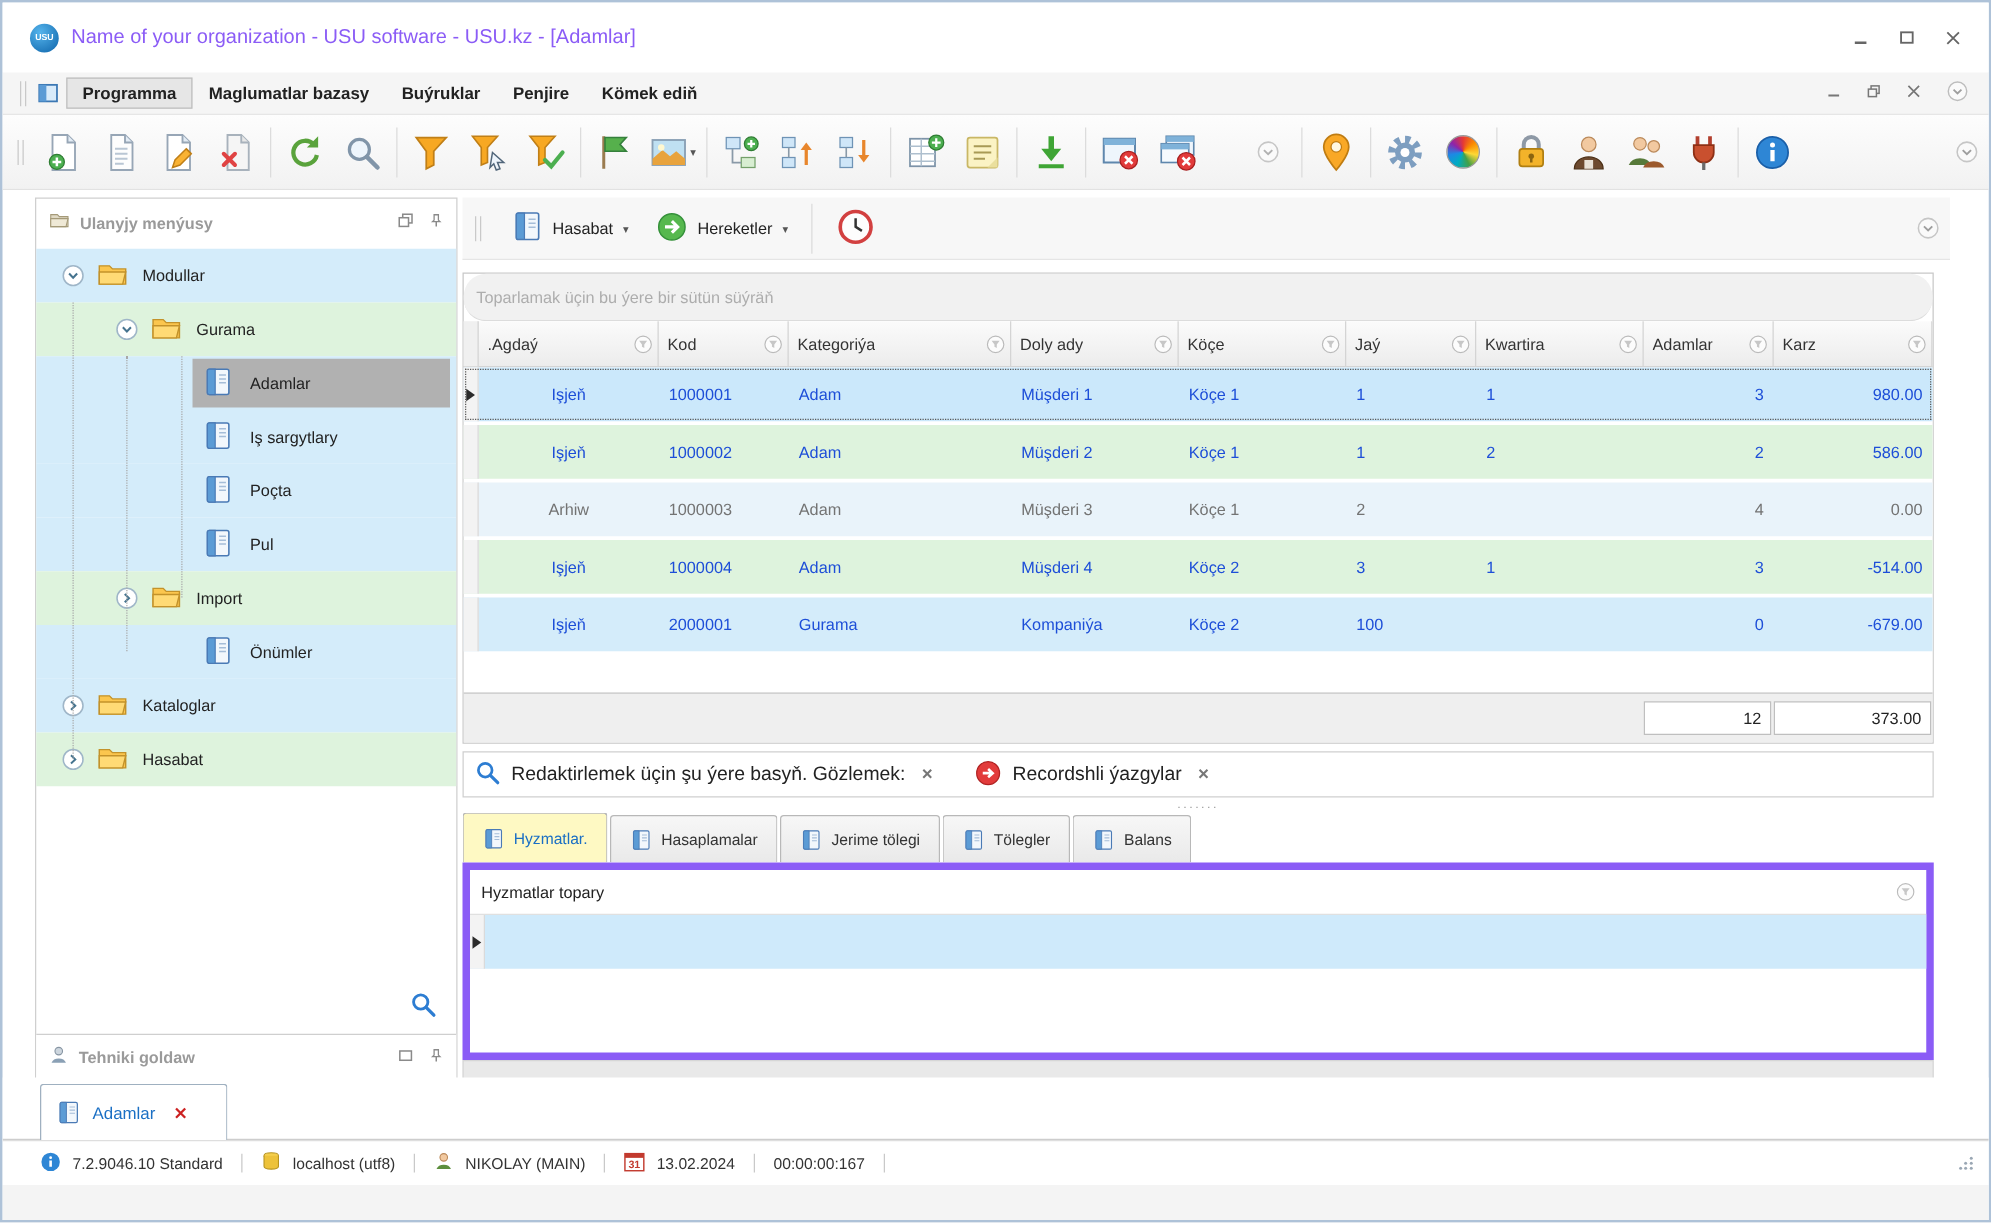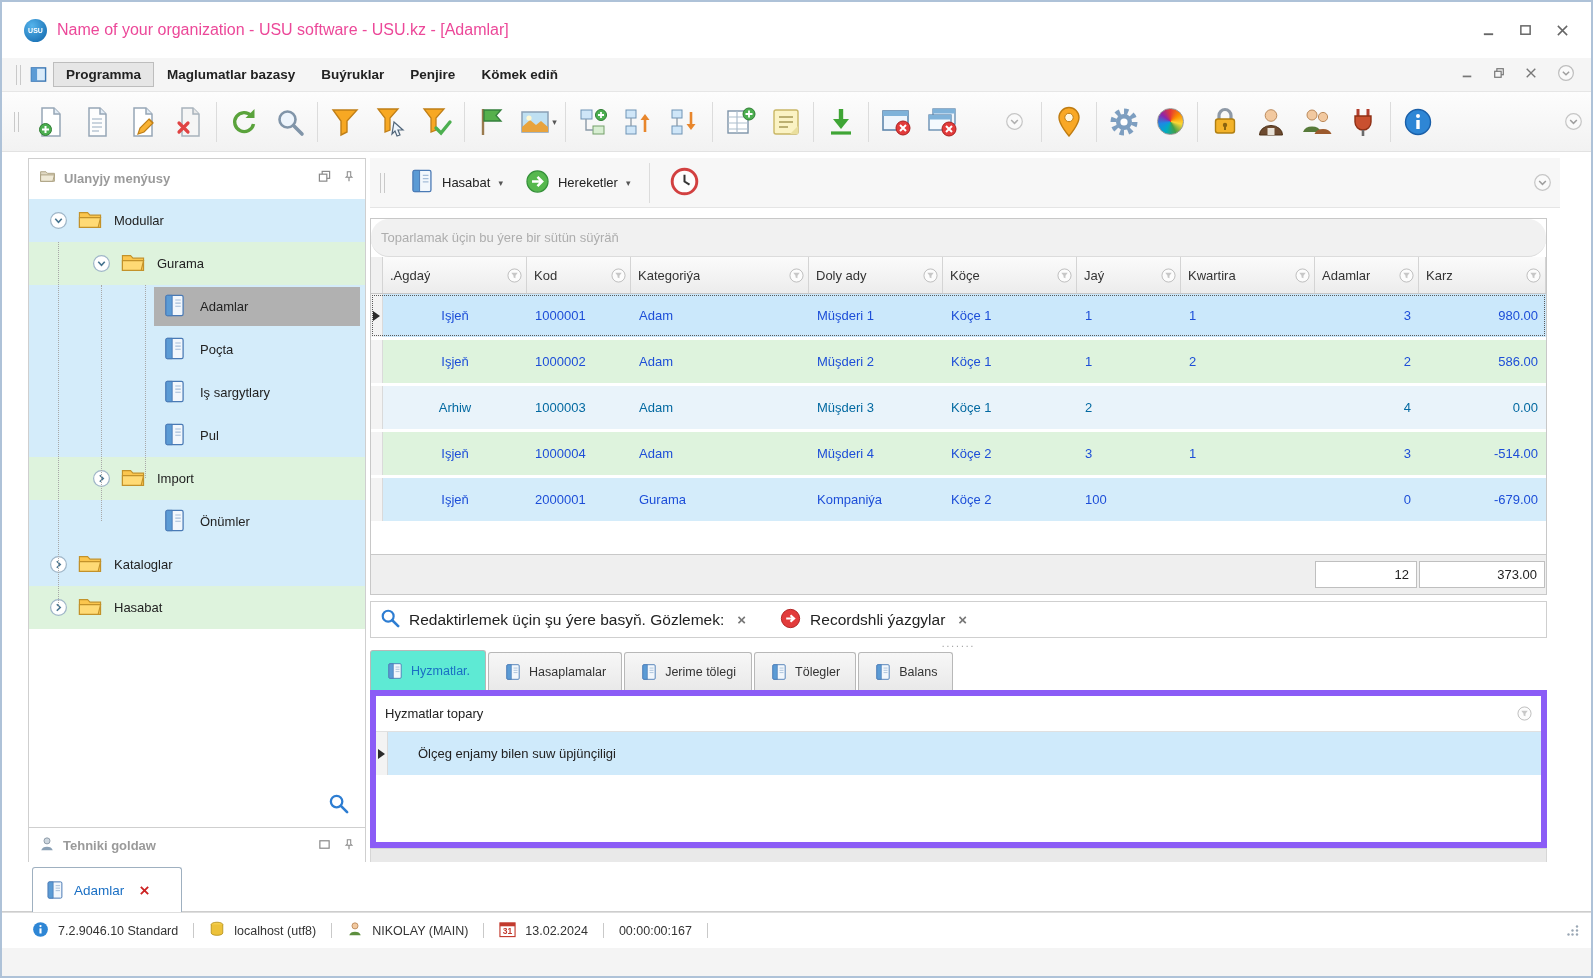--- a/index.html
+++ b/index.html
@@ -2,21 +2,21 @@
 <html><head>
 <meta charset="utf-8">
 <style>
   *{margin:0;padding:0;box-sizing:border-box;}
   body{width:1593px;height:978px;font-family:"Liberation Sans",sans-serif;font-size:13px;color:#222;background:#dfe5ea;}
   #win{position:relative;width:1593px;height:978px;background:#fff;border:2px solid #aec2d8;overflow:hidden;}
 
   
   .titlebar{position:absolute;left:0;top:0;right:0;height:56px;background:#fff;display:flex;align-items:center;padding:0 22px;}
   .logo{width:23px;height:23px;border-radius:50%;background:radial-gradient(circle at 35% 30%,#55b4ec,#0d63a9);color:#fff;font-size:7px;font-weight:bold;display:flex;align-items:center;justify-content:center;margin-right:10px;flex:0 0 auto;}
-  .title{color:#ec4899;font-size:16px;white-space:nowrap;}
+  .title{color:#8b5cf6;font-size:16px;white-space:nowrap;}
   .winctl{margin-left:auto;display:flex;gap:24px;align-items:center;}
   .winctl span{display:flex;align-items:center;justify-content:center;cursor:default;}
 
   
   .menubar{position:absolute;left:0;top:56px;right:0;height:34px;background:#f5f5f5;border-bottom:1px solid #e6e6e6;display:flex;align-items:center;padding:0 12px;}
   .grip{width:5px;height:20px;border-left:1px solid #c9c9c9;border-right:1px solid #c9c9c9;margin:0 9px 0 2px;flex:0 0 auto;}
   .menu-win-icon{margin-right:6px;display:flex;}
   .menu-item{padding:5px 13px;font-size:13.5px;white-space:nowrap;font-weight:bold;}
   .menu-item.active{background:#e6e6e6;border:1px solid #bdbdbd;padding:4px 12px;}
   .menuctl{margin-left:auto;display:flex;gap:20px;align-items:center;margin-right:4px;}
@@ -57,39 +57,39 @@
   .grouphint{height:38px;background:#f1f1f1;border-bottom:1px solid #dcdcdc;display:flex;align-items:center;padding:0 10px;color:#adadad;font-size:13px;border-radius:18px;}
   .gridhead{display:flex;height:37px;background:linear-gradient(#fbfbfb,#ececec);border-bottom:1px solid #c8c8c8;}
   .hgut{width:12px;background:#f0f0f0;border-right:1px solid #d4d4d4;flex:0 0 auto;}
   .hcell{display:flex;align-items:center;padding:0 4px 0 7px;border-right:1px solid #d4d4d4;font-size:13px;color:#333;flex:0 0 auto;}
   .hlabel{white-space:nowrap;overflow:hidden;}
   .ficon{margin-left:auto;display:flex;flex:0 0 auto;}
   .gridrows{min-height:260px;background:#fff;}
   .grow{display:flex;height:43px;margin-bottom:3px;}
   .grow.row-selected{background:#cbe8fb;outline:1px dotted #5a5a5a;outline-offset:-2px;}
   .grow.row-archived{background:#e9f3fa;}
-  .grow.row-archived .gcell{color:#0369a1;}
+  .grow.row-archived .gcell{color:#737373;}
   .rgut{width:12px;background:#f3f3f3;border-right:1px solid #dadada;flex:0 0 auto;display:flex;align-items:center;justify-content:center;}
   .marker{width:0;height:0;border-top:5px solid transparent;border-bottom:5px solid transparent;border-left:7px solid #2b2b2b;}
   .gcell{display:flex;align-items:center;padding:0 8px;font-size:13px;color:#1d4ed8;flex:0 0 auto;overflow:hidden;white-space:nowrap;}
   .gridsum{position:relative;height:40px;background:#efefef;border-top:1px solid #c8c8c8;}
   .sumbox{position:absolute;top:6px;height:27px;background:#fff;border:1px solid #bfbfbf;display:flex;align-items:center;justify-content:flex-end;padding:0 7px;font-size:13px;}
   #sum1{left:944px;width:102px;}
   #sum2{left:1048px;width:126px;}
 
   
   .editbar{position:absolute;left:0;top:443px;width:1177px;height:37px;background:#fff;border:1px solid #cfcfcf;display:flex;align-items:center;gap:9px;padding:0 9px;}
   .editbar .ebtext{font-size:15.5px;color:#222;white-space:nowrap;}
   .ebclose{font-size:15px;color:#777;font-weight:bold;padding:0 4px;}
   .splitter{position:absolute;left:0;top:481px;width:1177px;text-align:center;color:#9a9a9a;font-size:10px;letter-spacing:2px;line-height:10px;}
 
   
   .tabstrip{position:absolute;left:0;top:492px;display:flex;align-items:flex-end;height:40px;}
   .dtab{display:flex;align-items:center;gap:7px;height:38px;padding:0 15px;border:1px solid #b8b8b8;border-bottom:none;background:linear-gradient(#f7f7f7,#e9e9e9);font-size:12.5px;color:#333;margin-right:2px;border-radius:3px 3px 0 0;white-space:nowrap;}
-  .dtab.active{background:#5eead4;color:#1a6fc4;height:40px;}
+  .dtab.active{background:#fef9c3;color:#1a6fc4;height:40px;}
   .tabico{display:flex;}
   .tabico svg{width:18px;height:18px;}
 
   
   .subtable{position:absolute;left:0;top:532px;width:1177px;bottom:16px;border:6px solid #8b5cf6;background:#fff;}
   .sub-head{height:36px;display:flex;align-items:center;padding:0 9px;border-bottom:1px solid #e0e0e0;font-size:13px;color:#222;}
   .sub-head .ficon{margin-left:auto;}
   .srow{display:flex;height:43px;background:#cfeafb;margin-bottom:3px;}
   .slbl{display:flex;align-items:center;padding:0 30px;font-size:13px;}
   .hstrip{position:absolute;left:0;bottom:0;width:1177px;height:16px;background:#e9e9e9;border:1px solid #d6d6d6;}
@@ -450,31 +450,31 @@
           <span class="t-lbl" style="left: 171px;">Adamlar</span>
         </div>
         <div class="tree-row stripe-blue">
           <span class="t-ico" style="left: 133px;">
             <svg width="25" height="25" viewBox="0 0 32 32">
               <rect x="5" y="3" width="22" height="26" rx="2" fill="#f2f7fc" stroke="#4a7ab5" stroke-width="1.6"></rect>
               <path d="M5 5c0-1.1.9-2 2-2h6v26H7c-1.1 0-2-.9-2-2z" fill="#5b9bd5" stroke="#4a7ab5" stroke-width="1.2"></path>
               <path d="M17 9h7M17 13h7M17 17h7" stroke="#a5bdd8" stroke-width="1.5"></path>
             </svg>
           </span>
-          <span class="t-lbl" style="left: 171px;">Poçta</span>
+          <span class="t-lbl" style="left: 171px;">Iş sargytlary</span>
         </div>
         <div class="tree-row stripe-blue">
           <span class="t-ico" style="left: 133px;">
             <svg width="25" height="25" viewBox="0 0 32 32">
               <rect x="5" y="3" width="22" height="26" rx="2" fill="#f2f7fc" stroke="#4a7ab5" stroke-width="1.6"></rect>
               <path d="M5 5c0-1.1.9-2 2-2h6v26H7c-1.1 0-2-.9-2-2z" fill="#5b9bd5" stroke="#4a7ab5" stroke-width="1.2"></path>
               <path d="M17 9h7M17 13h7M17 17h7" stroke="#a5bdd8" stroke-width="1.5"></path>
             </svg>
           </span>
-          <span class="t-lbl" style="left: 171px;">Iş sargytlary</span>
+          <span class="t-lbl" style="left: 171px;">Poçta</span>
         </div>
         <div class="tree-row stripe-blue">
           <span class="t-ico" style="left: 133px;">
             <svg width="25" height="25" viewBox="0 0 32 32">
               <rect x="5" y="3" width="22" height="26" rx="2" fill="#f2f7fc" stroke="#4a7ab5" stroke-width="1.6"></rect>
               <path d="M5 5c0-1.1.9-2 2-2h6v26H7c-1.1 0-2-.9-2-2z" fill="#5b9bd5" stroke="#4a7ab5" stroke-width="1.2"></path>
               <path d="M17 9h7M17 13h7M17 17h7" stroke="#a5bdd8" stroke-width="1.5"></path>
             </svg>
           </span>
           <span class="t-lbl" style="left: 171px;">Pul</span>
@@ -833,21 +833,20 @@
               <circle cx="8" cy="8" r="7" fill="#fcfcfc" stroke="#bbb"></circle>
               <path d="M4.6 5h6.8L9 8.2V11L7 10V8.2z" fill="#c7c7c7"></path>
             </svg>
           </span>
       </div>
       <div>
           <div class="srow">
             <div class="rgut">
               <span class="marker"></span>
             </div>
-            <span class="slbl">Ölçeg enjamy bilen suw üpjünçiligi</span>
           </div>
         </div>
     </div>
 
     <div class="hstrip"></div>
   </div>
 
   <div class="bottombar">
     <div class="btab">
       <span class="tabico">

